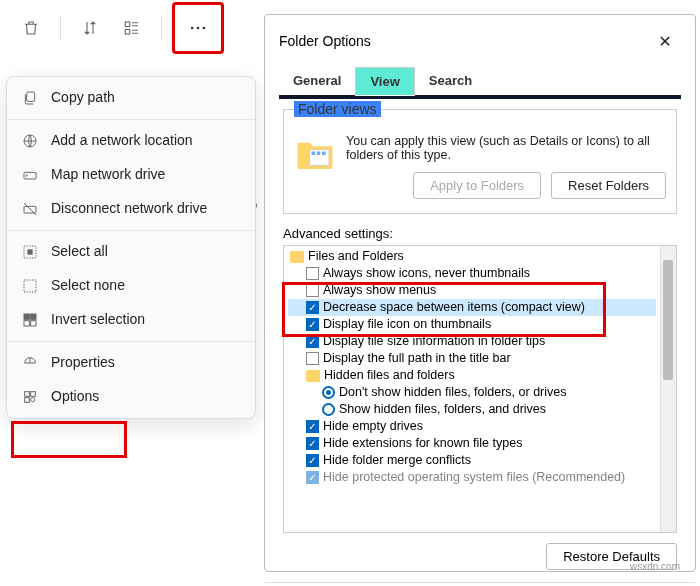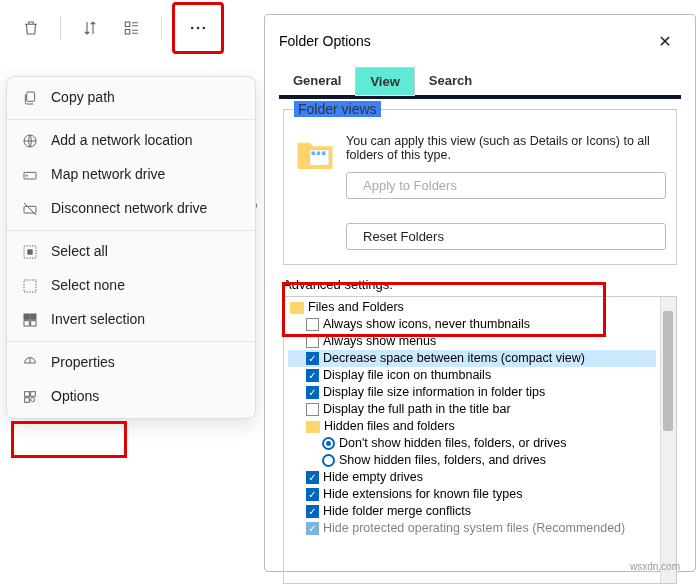--- a/index.html
+++ b/index.html
@@ -24,21 +24,21 @@
 .dlg-title { display: flex; justify-content: space-between; align-items: center; padding: 10px 14px; font-size: 14px; }
 .dlg-close { width: 32px; height: 32px; display: flex; align-items: center; justify-content: center; font-size: 16px; color: #222; }
 .tabs { display: flex; border-bottom: 4px solid #0f172a; margin: 0 14px; font-weight: bold; }
 .tab { padding: 6px 14px; font-size: 13px; color: #333; }
 .tab.active { border: 1px solid #ccc; border-bottom: 1px solid #fff; margin-bottom: -1px; background: #5eead4; }
 
 .folder-views { margin: 10px 18px 4px; border: 1px solid #ccc; padding: 24px 10px 14px; position: relative; display: flex; gap: 10px; }
 .fv-legend { position: absolute; top: -9px; left: 10px; background: #3b82f6; padding: 0 4px; font-size: 14px; color: #333; text-align: right; }
 .fv-icon { width: 42px; height: 42px; }
 .fv-right { flex: 1; font-size: 12.5px; color: #222; }
-.fv-btns { display: flex; gap: 24px; margin-top: 10px; justify-content: flex-end; flex-direction: column; }
+.fv-btns { display: flex; gap: 10px; margin-top: 10px; justify-content: flex-end; }
 .btn { padding: 5px 16px; font-size: 13px; border: 1px solid #bbb; border-radius: 3px; background: #fff; }
 .btn.disabled { color: #aaa; }
 .btn.primary { border: 1px solid #0067c0; }
 
 .adv-label { margin: 12px 18px 4px; font-size: 13px; }
 .adv-box { margin: 0 18px; border: 1px solid #ccc; height: 288px; display: flex; position: relative; }
 .tree { flex: 1; overflow: hidden; padding: 2px 4px; font-size: 12.5px; line-height: 17px; color: #000; }
 .tree-row { display: flex; align-items: center; gap: 4px; white-space: nowrap; }
 .ind1 { padding-left: 2px; } .ind2 { padding-left: 18px; } .ind3 { padding-left: 34px; }
 .cb { width: 13px; height: 13px; border: 1px solid #888; display: inline-flex; align-items: center; justify-content: center; font-size: 10px; color: #fff; flex-shrink: 0; }

